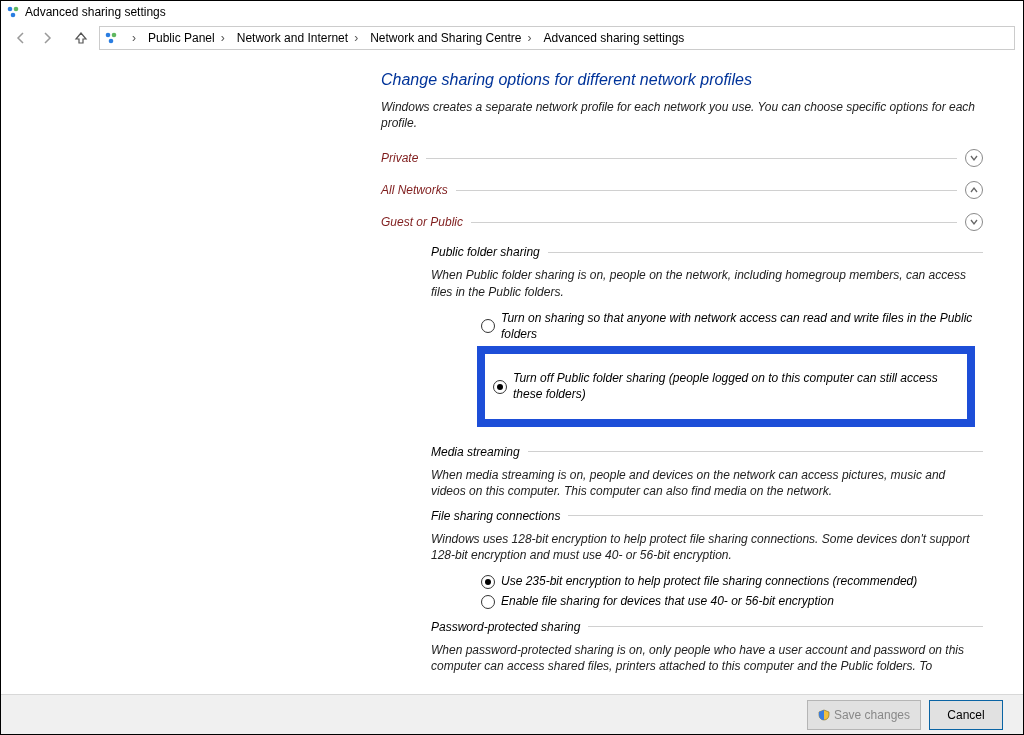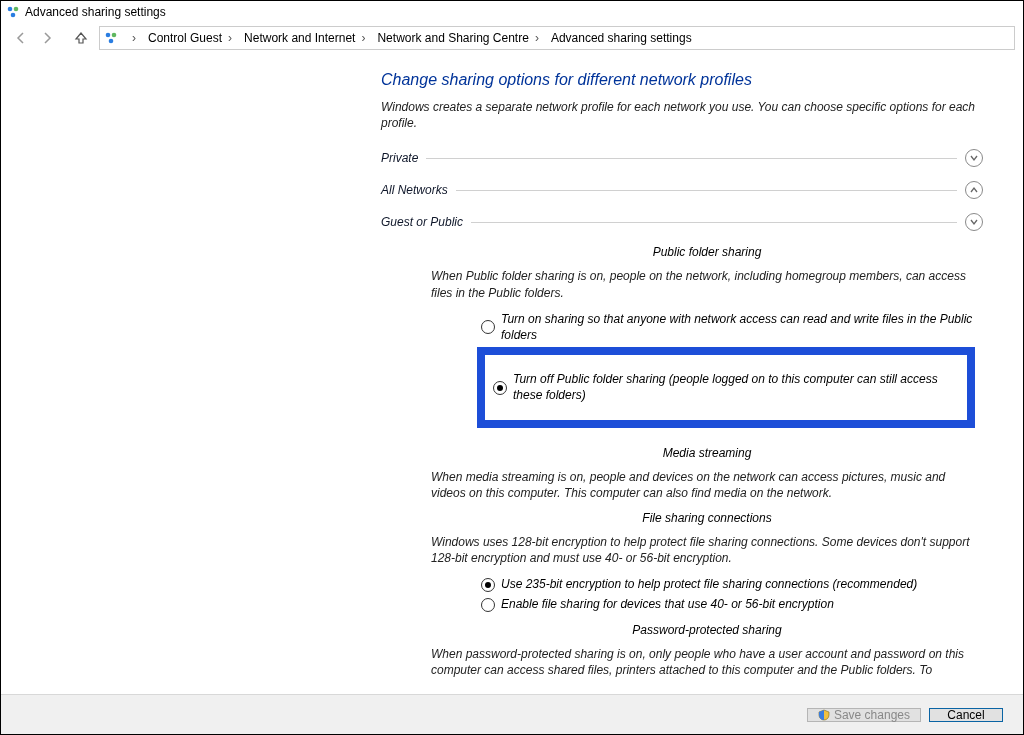--- a/index.html
+++ b/index.html
@@ -87,41 +87,40 @@
     margin-bottom: 18px;
     line-height: 1.35;
     color: #222;
   }
   .profile-row {
     display: flex;
     align-items: center;
     margin-bottom: 14px;
   }
   .profile-row .label {
-    color: #0f172a;
+    color: #7f1d1d;
   }
   .profile-row .rule {
     flex: 1;
     border-top: 1px solid #d0d0d0;
     margin: 0 8px;
   }
   .chev-circle {
     width: 18px; height: 18px;
     border: 1px solid #8a8a8a;
     border-radius: 50%;
     display: inline-flex;
     align-items: center; justify-content: center;
     color: #555;
     font-size: 10px;
   }
   .section-title-row {
     display: flex;
     align-items: center;
     margin: 10px 0 8px 50px;
-    flex-direction: column;
   }
   .section-title-row .rule {
     flex: 1;
     border-top: 1px solid #d0d0d0;
     margin-left: 8px;
   }
   .section-desc {
     margin: 0 0 10px 50px;
     line-height: 1.35;
     color: #222;
@@ -168,21 +167,21 @@
     height: 40px;
     border-top: 1px solid #d8d8d8;
     background: #f0f0f0;
     display: flex;
     align-items: center;
     justify-content: flex-end;
     padding-right: 20px;
     gap: 8px;
   }
   .btn {
-    height: 14px;
+    height: 30px;
     min-width: 74px;
     border: 1px solid #8a8a8a;
     background: #e1e1e1;
     font-size: 12px;
     display: inline-flex;
     align-items: center;
     justify-content: center;
     padding: 0 10px;
   }
   .btn.disabled { color: #888; border-color: #b5b5b5; }
@@ -230,21 +229,21 @@
       <svg width="14" height="14" viewBox="0 0 14 14">
         <circle cx="4" cy="4" r="2.3" fill="#2a7de1"></circle>
         <circle cx="10" cy="4" r="2.3" fill="#5fb75f"></circle>
         <circle cx="7" cy="10" r="2.3" fill="#2a7de1"></circle>
       </svg>
     </span>
     <span class="crumb">
       <span class="chev">›</span>
     </span>
     <span class="crumb">
-      <span>Control Guest</span>
+      <span>Public Panel</span>
       <span class="chev">›</span>
     </span>
     <span class="crumb">
       <span>Network and Internet</span>
       <span class="chev">›</span>
     </span>
     <span class="crumb">
       <span>Network and Sharing Centre</span>
       <span class="chev">›</span>
     </span>

